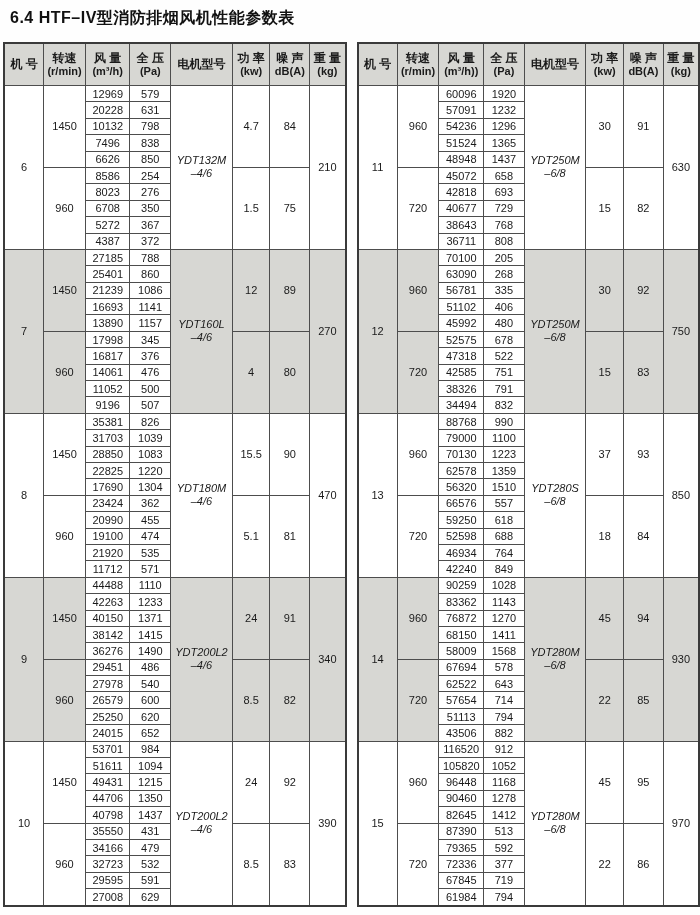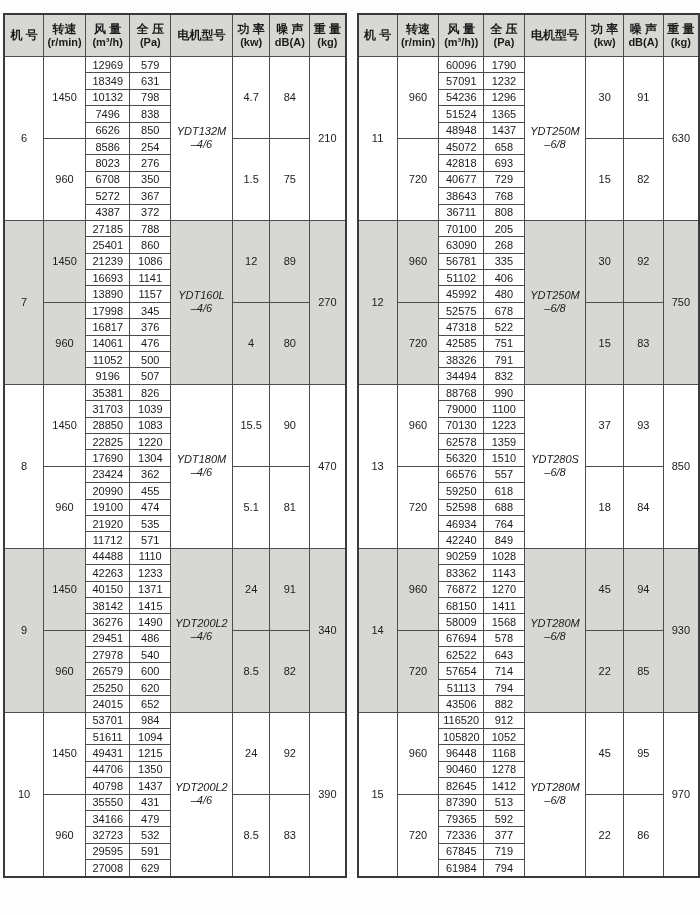--- a/index.html
+++ b/index.html
@@ -63,20 +63,21 @@
       transparent 0, transparent calc(50% - 0.5px),
       #4d4d4d calc(50% - 0.5px), #4d4d4d calc(50% + 0.5px),
       transparent calc(50% + 0.5px), transparent 100%);
   }
   td.c-motor .m-line{display:block;line-height:1.2;font-style:italic;}
 </style>
 </head>
 <body>
 
 <div class="page">
+  <div class="title">6.4 HTF–IV型消防排烟风机性能参数表</div>
   <div class="tables">
       <table class="spec-table">
         <colgroup>
           <col style="width: 40px;">
           <col style="width: 42px;">
           <col style="width: 45px;">
           <col style="width: 41px;">
           <col style="width: 62px;">
           <col style="width: 38px;">
           <col style="width: 40px;">
@@ -102,21 +103,21 @@
             <td class="c-pres">579</td>
             <td class="c-motor" rowspan="10">
               <span class="m-line">YDT132M</span>
               <span class="m-line">–4/6</span>
             </td>
             <td class="c-power" rowspan="5">4.7</td>
             <td class="c-noise" rowspan="5">84</td>
             <td class="c-weight" rowspan="10">210</td>
           </tr>
           <tr>
-            <td class="c-vol">18349</td>
+            <td class="c-vol">20228</td>
             <td class="c-pres">631</td>
           </tr>
           <tr>
             <td class="c-vol">10132</td>
             <td class="c-pres">798</td>
           </tr>
           <tr>
             <td class="c-vol">7496</td>
             <td class="c-pres">838</td>
           </tr>
@@ -378,21 +379,21 @@
             <th class="h-power"><span class="l1">功 率</span><span class="l2">(kw)</span></th>
             <th class="h-noise"><span class="l1">噪 声</span><span class="l2">dB(A)</span></th>
             <th class="h-weight"><span class="l1">重 量</span><span class="l2">(kg)</span></th>
           </tr>
         </thead>
         <tbody>
           <tr>
             <td class="c-mach" rowspan="10">11</td>
             <td class="c-speed" rowspan="5">960</td>
             <td class="c-vol">60096</td>
-            <td class="c-pres">1790</td>
+            <td class="c-pres">1920</td>
             <td class="c-motor" rowspan="10">
               <span class="m-line">YDT250M</span>
               <span class="m-line">–6/8</span>
             </td>
             <td class="c-power" rowspan="5">30</td>
             <td class="c-noise" rowspan="5">91</td>
             <td class="c-weight" rowspan="10">630</td>
           </tr>
           <tr>
             <td class="c-vol">57091</td>

